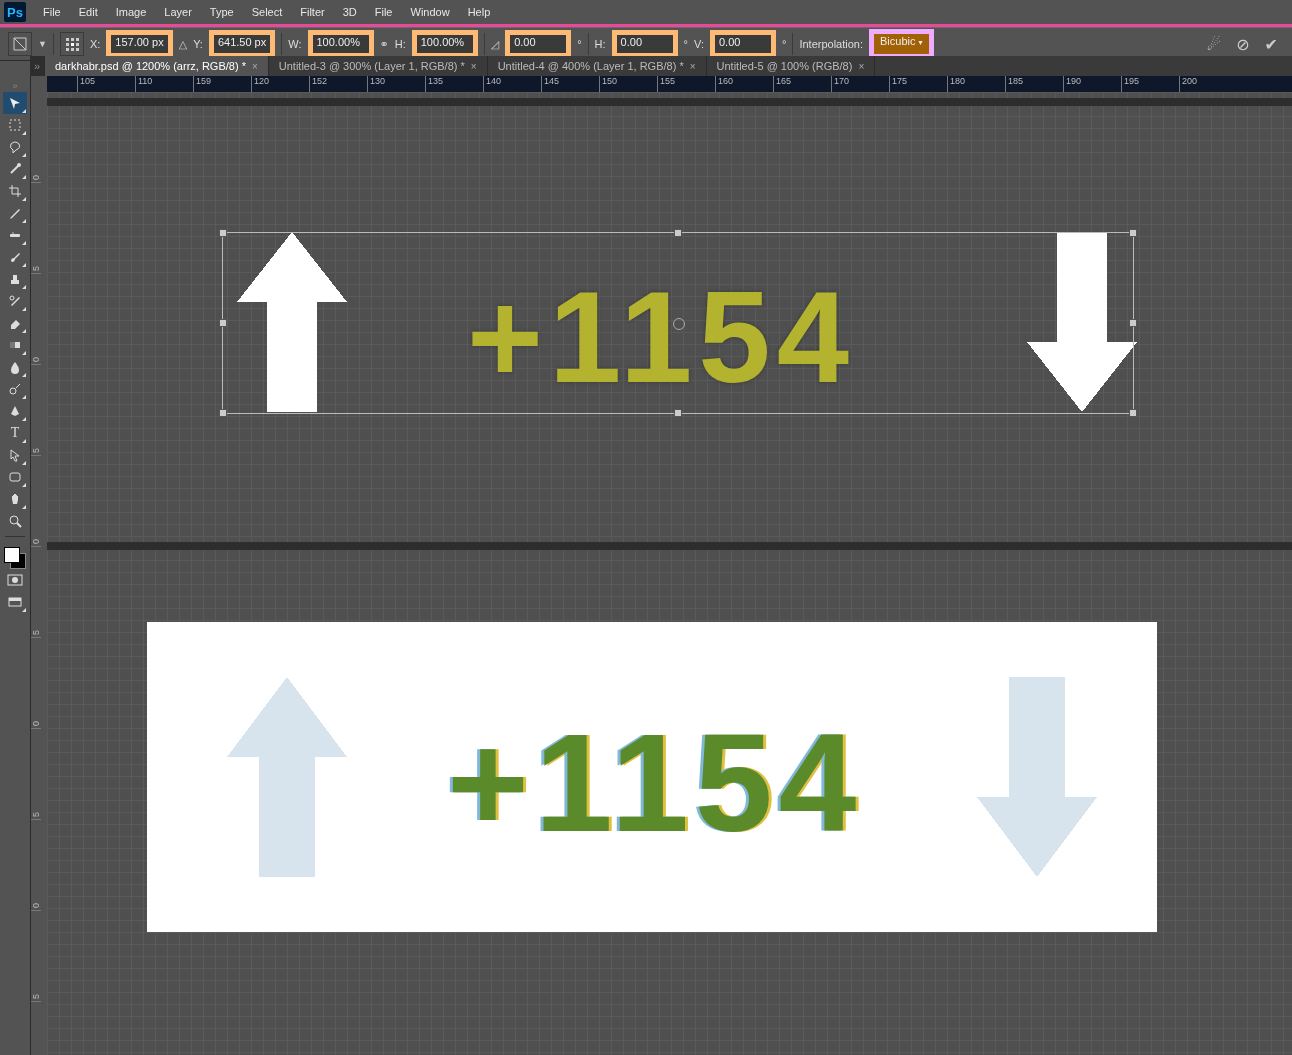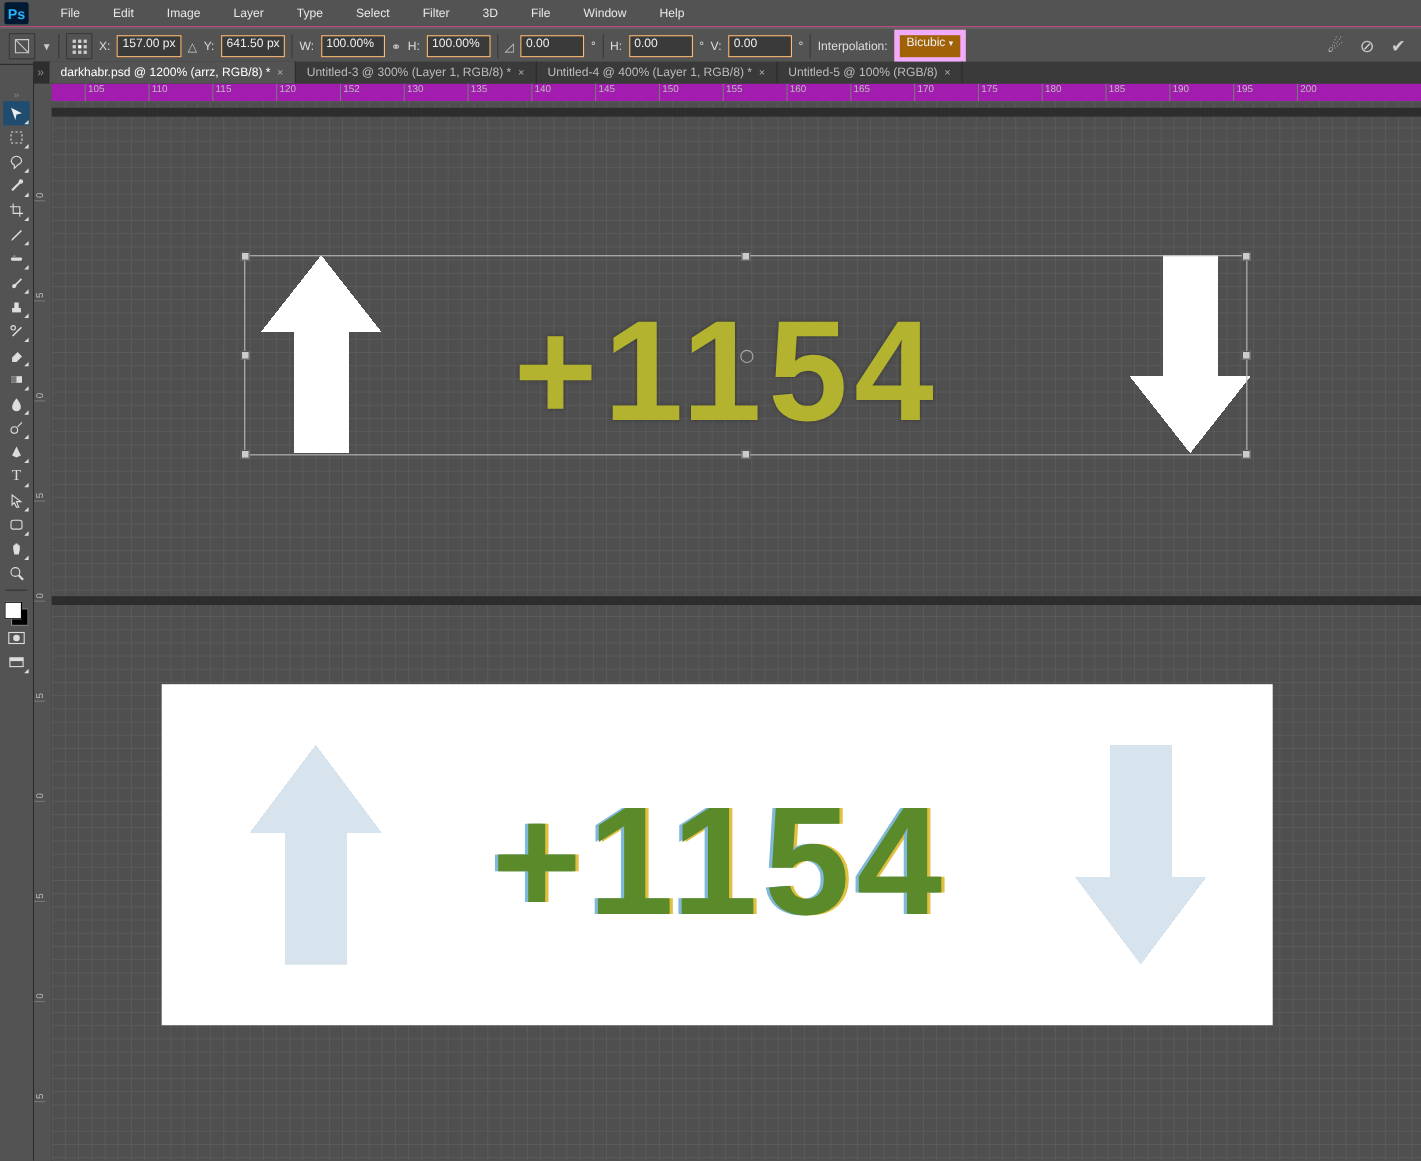--- a/index.html
+++ b/index.html
@@ -1,46 +1,46 @@
 <!DOCTYPE html>
 <html><head>
 <meta charset="utf-8">
 <style>
   html,body{margin:0;padding:0;width:1292px;height:1055px;background:#535353;font-family:"Segoe UI",Tahoma,sans-serif;font-size:11px;color:#ddd;overflow:hidden;}
   
-  .menubar{height:24px;background:#535353;display:flex;align-items:center;padding-left:4px;border-bottom:1px solid #ec4899;gap:12px;}
+  .menubar{height:24px;background:#535353;display:flex;align-items:center;padding-left:4px;border-bottom:3px solid #ec4899;}
   .ps-logo{width:22px;height:20px;background:#001a33;color:#28b4ff;font-weight:bold;font-size:13px;display:flex;align-items:center;justify-content:center;border-radius:2px;margin-right:8px;}
   .menu-item{padding:0 9px;color:#e8e8e8;cursor:default;}
   
   .optbar{height:32px;background:#535353;border-top:1px solid #6a6a6a;border-bottom:1px solid #2a2a2a;display:flex;align-items:center;gap:6px;padding:0 8px;}
   .opt-icon{width:22px;height:22px;background:#535353;border:1px solid #3a3a3a;display:flex;align-items:center;justify-content:center;color:#ccc;font-size:12px;}
   .opt-sep{width:1px;height:22px;background:#3a3a3a;}
   .opt-lbl{color:#ddd;}
-  .opt-val{background:#3a3a3a;border:1px solid #fdba74;color:#eee;padding:1px 4px;min-width:48px;height:16px;display:inline-block;font-size:11px;}
+  .opt-val{background:#3a3a3a;border:5px solid #fdba74;color:#eee;padding:1px 4px;min-width:48px;height:16px;display:inline-block;font-size:11px;}
   .opt-select{background:#a16207;border:5px solid #f0abfc;color:#eee;padding:1px 6px;height:18px;}
   .opt-spacer{flex:1;}
   .opt-right svg, .opt-right span{margin:0 6px;color:#ccc;}
   
   .tabstrip{height:20px;background:#3a3a3a;display:flex;align-items:stretch;border-bottom:1px solid #222;margin-left:30px;}
   .tab{padding:0 10px;display:flex;align-items:center;color:#bbb;font-style:normal;border-right:1px solid #2a2a2a;font-size:11px;gap:6px;}
   .tab.active{background:#535353;color:#fff;}
   .tab .close{font-size:10px;color:#aaa;}
   .tab.first-expand{background:#2e2e2e;width:14px;padding:0;justify-content:center;color:#888;}
   
   .workspace{position:absolute;left:0;top:76px;right:0;bottom:0;display:flex;}
   .toolbox{width:30px;background:#535353;border-right:1px solid #2a2a2a;display:flex;flex-direction:column;align-items:center;padding-top:4px;gap:0;}
   .tool{width:24px;height:22px;display:flex;align-items:center;justify-content:center;color:#ddd;position:relative;}
   .tool.sel{background:#1f4c6f;}
   .tool-dot{position:absolute;right:1px;bottom:1px;width:0;height:0;border-left:4px solid transparent;border-bottom:4px solid #ddd;}
   .swatch{width:22px;height:22px;position:relative;margin-top:6px;}
   .swatch .fg{position:absolute;left:0;top:0;width:14px;height:14px;background:#fff;border:1px solid #000;}
   .swatch .bg{position:absolute;right:0;bottom:0;width:14px;height:14px;background:#000;border:1px solid #888;}
   .canvas-wrap{flex:1;position:relative;background:#535353;overflow:hidden;}
   
-  .ruler-h{position:absolute;left:16px;right:0;top:0;height:16px;background:#a21caf;border-bottom:1px solid #333;display:flex;font-size:9px;color:#bbb;}
+  .ruler-h{position:absolute;left:16px;right:0;top:0;height:16px;background:#0f172a;border-bottom:1px solid #333;display:flex;font-size:9px;color:#bbb;}
   .ruler-h .tick{flex:none;width:55px;border-left:1px solid #777;padding-left:2px;}
   .ruler-v{position:absolute;left:0;top:16px;bottom:0;width:16px;background:#535353;border-right:1px solid #333;}
   .ruler-v .vt{height:88px;border-top:1px solid #777;font-size:9px;color:#bbb;writing-mode:vertical-rl;transform:rotate(180deg);padding-top:2px;}
   .canvas{position:absolute;left:16px;top:16px;right:0;bottom:0;
     background-color:#4f4f4f;
     background-image:
       linear-gradient(#5a5a5a 1px,transparent 1px),
       linear-gradient(90deg,#5a5a5a 1px,transparent 1px);
     background-size:12px 12px;
   }
@@ -306,21 +306,21 @@
         <span class="tool-dot"></span>
       </div>
   </div>
 
   <div class="canvas-wrap">
 
     <div class="ruler-h">
       <div style="width:30px;"></div>
       <div class="tick">105</div>
       <div class="tick">110</div>
-      <div class="tick">115</div>
+      <div class="tick">159</div>
       <div class="tick">120</div>
       <div class="tick">152</div>
       <div class="tick">130</div>
       <div class="tick">135</div>
       <div class="tick">140</div>
       <div class="tick">145</div>
       <div class="tick">150</div>
       <div class="tick">155</div>
       <div class="tick">160</div>
       <div class="tick">165</div>

